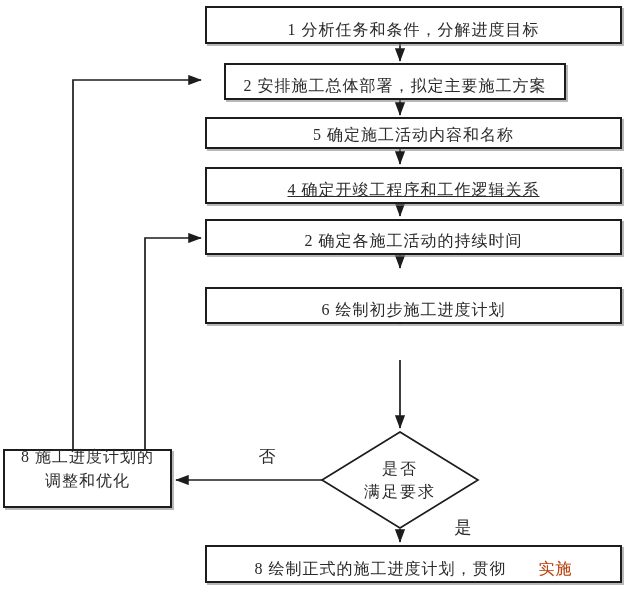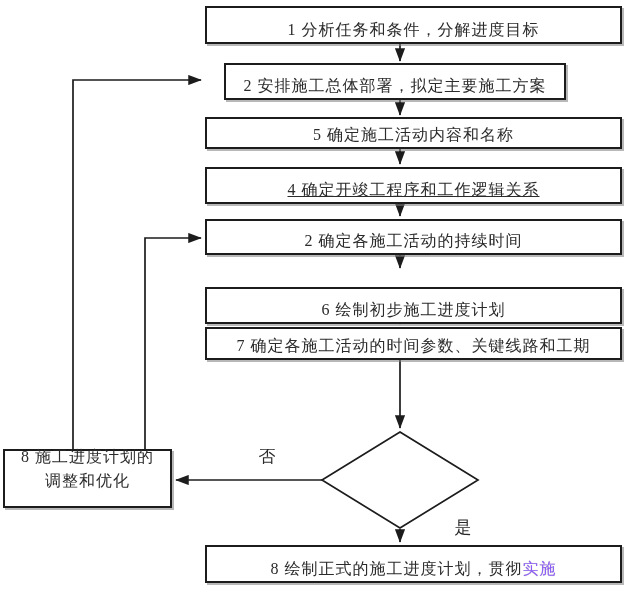--- a/index.html
+++ b/index.html
@@ -28,21 +28,21 @@
     display:flex;flex-direction:column;align-items:center;justify-content:center;
     font-size:16px;color:#2b2b2b;letter-spacing:2px;line-height:23px;
   }
   .decision-text span{display:block;}
   .edge-label{
     position:absolute;transform:translate(-50%,-50%);
     font-size:17px;color:#2b2b2b;background:transparent;
   }
   #lbl-no{left:267px;top:456px;}
   #lbl-yes{left:463px;top:527px;}
-  .faded{color:#8b5cf6;text-shadow:0 0 1px #c8c3bb;}
+  .faded{color:#c2410c;text-shadow:0 0 1px #c8c3bb;padding-left:32px;}
 </style>
 </head>
 <body>
 
 <div id="canvas">
 
   <svg class="overlay" viewBox="0 0 629 594" xmlns="http://www.w3.org/2000/svg">
     <defs>
       <marker id="arrow" markerWidth="8" markerHeight="6" refX="7.5" refY="3" orient="auto" markerUnits="strokeWidth">
         <path d="M0,0 L8,3 L0,6 Z" fill="#1c1c1c"></path>
@@ -81,29 +81,30 @@
   </div>
 
   <div class="pbox b5">
     <span>2 确定各施工活动的持续时间</span>
   </div>
 
   <div class="pbox b6">
     <span>6 绘制初步施工进度计划</span>
   </div>
 
-  <div class="pbox b7">
-    <span>7 确定各施工活动的时间参数、关键线路和工期</span>
-  </div>
 
   <div class="pbox b8">
     <span>8 施工进度计划的调整和优化</span>
   </div>
 
   <div class="pbox b9">
     <span><span>8 绘制正式的施工进度计划，贯彻</span><span class="faded">实施</span></span>
   </div>
 
+  <div class="decision-text">
+    <span>是否</span>
+    <span>满足要求</span>
+  </div>
 
   <span class="edge-label" id="lbl-no">否</span>
   <span class="edge-label" id="lbl-yes">是</span>
 
 </div>
 
 </body></html>

